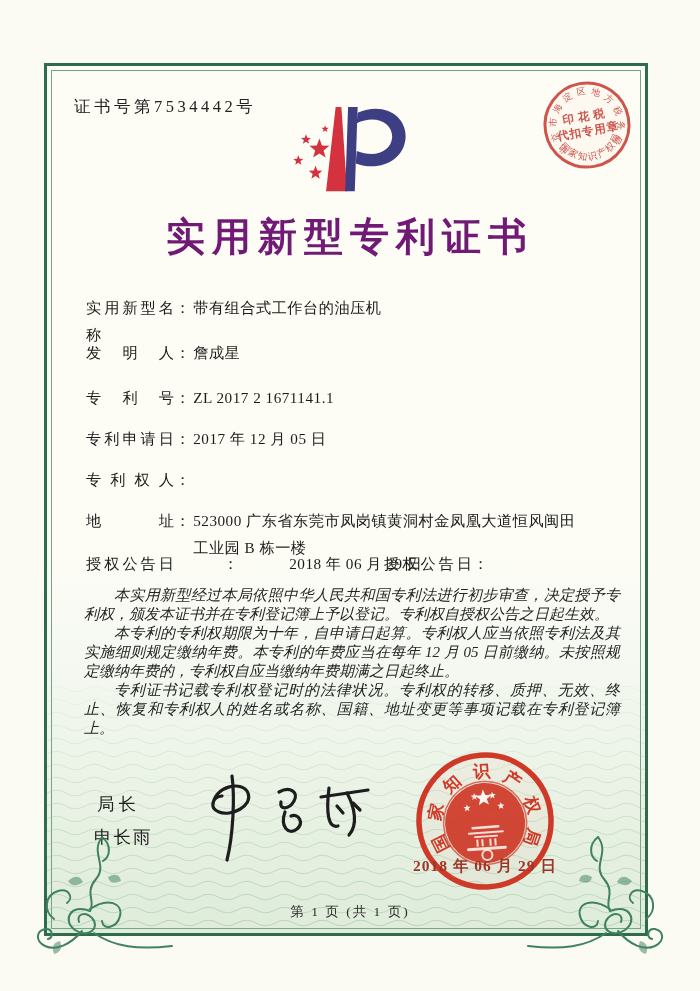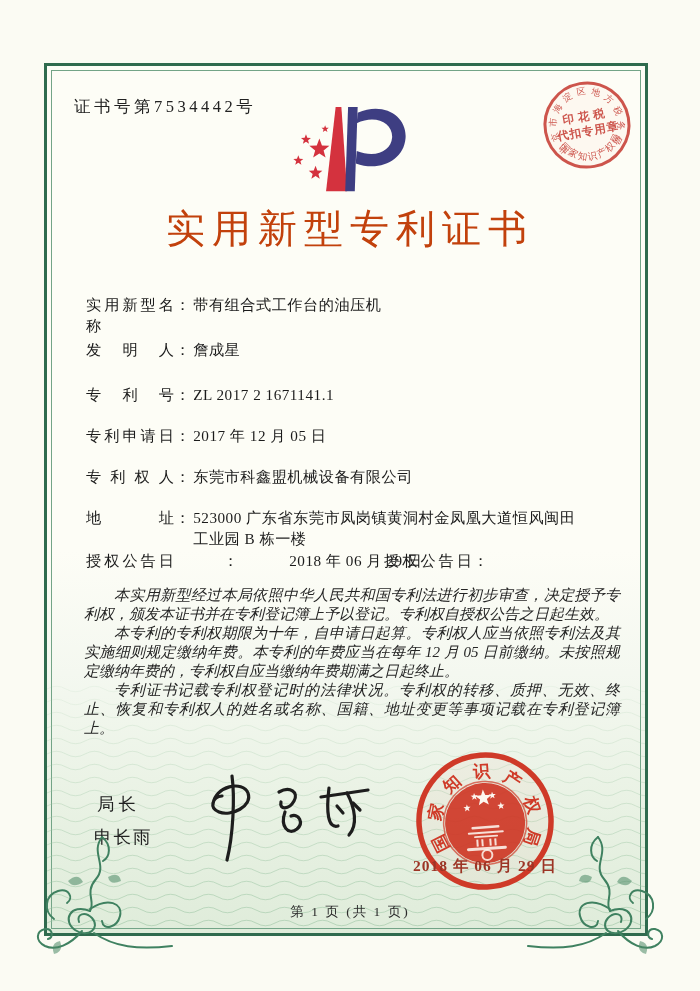--- a/index.html
+++ b/index.html
@@ -11,25 +11,25 @@
   .content-bg{
     position:absolute;left:44px;top:63px;width:604px;height:873px;box-sizing:border-box;
     border:3px solid #2f6b4e;
     background:linear-gradient(180deg,#fdfdf6 0%,#fdfdf6 56%,#f4f8f0 70%,#e9f2e4 85%,#dfecda 100%);
   }
   .inner-line{position:absolute;left:4px;top:4px;right:4px;bottom:4px;border:1px solid #73a487;}
   #waves{position:absolute;left:0;bottom:0;width:598px;height:250px;}
   .cert-number{position:absolute;left:74px;top:96px;font-size:16.5px;letter-spacing:3.5px;color:#222;}
   .logo{position:absolute;left:283px;top:102px;}
   .title{
-    position:absolute;left:0;right:0;top:202px;margin:0;text-align:center;
-    font-size:39px;font-weight:400;letter-spacing:7px;color:#c2410c;
+    position:absolute;left:0;right:0;top:202px;margin:8px;text-align:center;
+    font-size:39px;font-weight:700;letter-spacing:7px;color:#701a75;
   }
   .fields{position:absolute;left:86px;top:294px;width:530px;font-size:15.2px;color:#1b1b1b;}
-  .frow{position:absolute;left:0;display:flex;align-items:flex-start;line-height:21px;}
+  .frow{position:absolute;left:0;display:flex;align-items:flex-start;line-height:27px;}
   .flabel{display:inline-block;width:88px;text-align:justify;text-align-last:justify;}
   .fcolon{margin:0 3px 0 1px;}
   .fvalue{letter-spacing:0.5px;}
   .r1{top:0;} .r2{top:45px;} .r3{top:90px;} .r4{top:131px;} .r5{top:172px;}
   .r6{top:213px;} .r7{top:256px;gap:48px;}
   .grant-no-group{position:absolute;left:298px;top:0;display:flex;}
   .paragraphs{
     position:absolute;left:84px;top:586px;width:536px;
     font-size:15px;line-height:19px;text-align:justify;font-style:italic;color:#242424;
   }
@@ -113,21 +113,20 @@
       <span class="fvalue">ZL 2017 2 1671141.1</span>
     </div>
     <div class="frow r4">
       <span class="flabel">专利申请日</span>
         <span class="fcolon">：</span>
       <span class="fvalue">2017 年 12 月 05 日</span>
     </div>
     <div class="frow r5">
       <span class="flabel">专利权人</span>
         <span class="fcolon">：</span>
-      <span class="fvalue">东莞市科鑫盟机械设备有限公司</span>
     </div>
     <div class="frow r6">
       <span class="flabel">地址</span>
         <span class="fcolon">：</span>
       <span class="fvalue">
         <span>523000 广东省东莞市凤岗镇黄洞村金凤凰大道恒风闽田</span><br>
         <span>工业园 B 栋一楼</span>
       </span>
     </div>
     <div class="frow r7">

